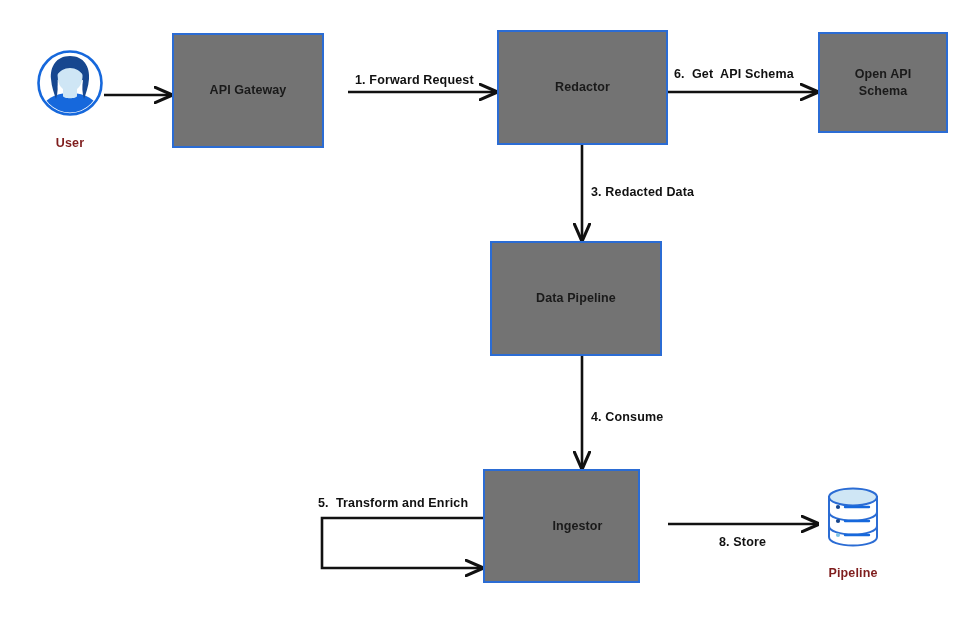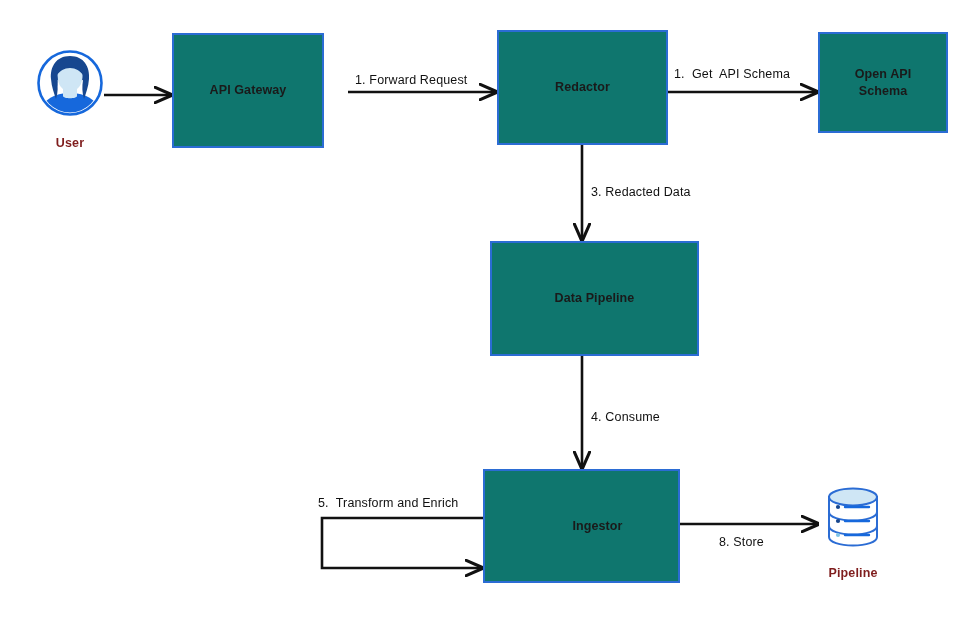--- a/index.html
+++ b/index.html
@@ -23,40 +23,40 @@
     left: 0;
     top: 0;
     width: 960px;
     height: 621px;
   }
   
   .node-box {
     position: absolute;
     box-sizing: border-box;
     border: 2px solid #2b6cd4;
-    background: #0f766e;
+    background: #737373;
     display: flex;
     align-items: center;
     justify-content: center;
     text-align: center;
   }
   .node-label {
     font-family: "Liberation Sans", sans-serif;
     font-weight: bold;
     font-size: 12.5px;
     color: #1a1a1a;
     line-height: 1.35;
     letter-spacing: 0.1px;
     white-space: pre-line;
   }
   
   .edge-label {
     position: absolute;
     font-family: "Liberation Sans", sans-serif;
-    font-weight: normal;
+    font-weight: bold;
     font-size: 12.5px;
     color: #111111;
     letter-spacing: 0.15px;
     white-space: pre;
   }
   
   .icon-caption {
     position: absolute;
     font-family: "Liberation Sans", sans-serif;
     font-weight: bold;
@@ -130,25 +130,25 @@
 
   <div class="node-box" style="left:497px; top:30px; width:171px; height:115px;">
     <span class="node-label">Redactor</span>
   </div>
 
   <div class="node-box" style="left:818px; top:32px; width:130px; height:101px;">
     <span class="node-label">Open API
 Schema</span>
   </div>
 
-  <div class="node-box" style="left:490px; top:241px; width:209px; height:115px;">
+  <div class="node-box" style="left:490px; top:241px; width:172px; height:115px;">
     <span class="node-label">Data Pipeline</span>
   </div>
 
-  <div class="node-box" style="left:483px; top:469px; width:197px; height:114px;padding-left:32px;">
+  <div class="node-box" style="left:483px; top:469px; width:157px; height:114px;padding-left:32px;">
     <span class="node-label">Ingestor</span>
   </div>
 
   <div class="icon-wrap" style="left:824px; top:486px; width:58px; height:62px;">
     <svg width="58" height="62" viewBox="0 0 58 62">
 
       <path d="M 5 11 L 5 51 C 5 56 15.8 59.5 29 59.5 C 42.2 59.5 53 56 53 51 L 53 11 Z" fill="#ffffff" stroke="#2b6cd4" stroke-width="2"></path>
 
       <ellipse cx="29" cy="11" rx="24" ry="8.5" fill="#cfe6f5" stroke="#2b6cd4" stroke-width="2"></ellipse>
 
@@ -161,21 +161,21 @@
       <circle cx="14" cy="35" r="2.1" fill="#17478f"></circle>
       <line x1="21" y1="35" x2="45" y2="35" stroke="#1668dc" stroke-width="2.4" stroke-linecap="round"></line>
       <circle cx="14" cy="49" r="2.1" fill="#7fc4e8"></circle>
       <line x1="21" y1="49" x2="45" y2="49" stroke="#1668dc" stroke-width="2.4" stroke-linecap="round"></line>
     </svg>
   </div>
   <div class="icon-caption" style="left:803px; top:566px; width:100px;">Pipeline</div>
 
   <div class="edge-label" style="left:355px; top:73px;">1. Forward Request</div>
 
-  <div class="edge-label" style="left:674px; top:67px;">1.  Get  API Schema</div>
+  <div class="edge-label" style="left:674px; top:67px;">6.  Get  API Schema</div>
 
   <div class="edge-label" style="left:591px; top:185px;">3. Redacted Data</div>
 
   <div class="edge-label" style="left:591px; top:410px;">4. Consume</div>
 
   <div class="edge-label" style="left:318px; top:496px;">5.  Transform and Enrich</div>
 
   <div class="edge-label" style="left:719px; top:535px;">8. Store</div>
 
 </div>

